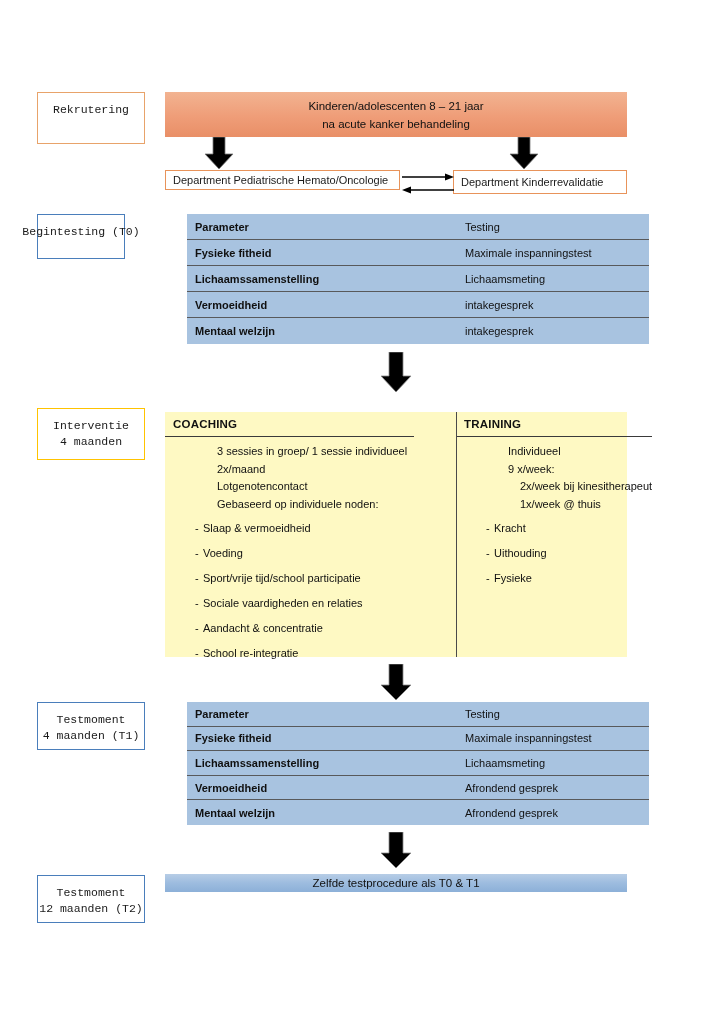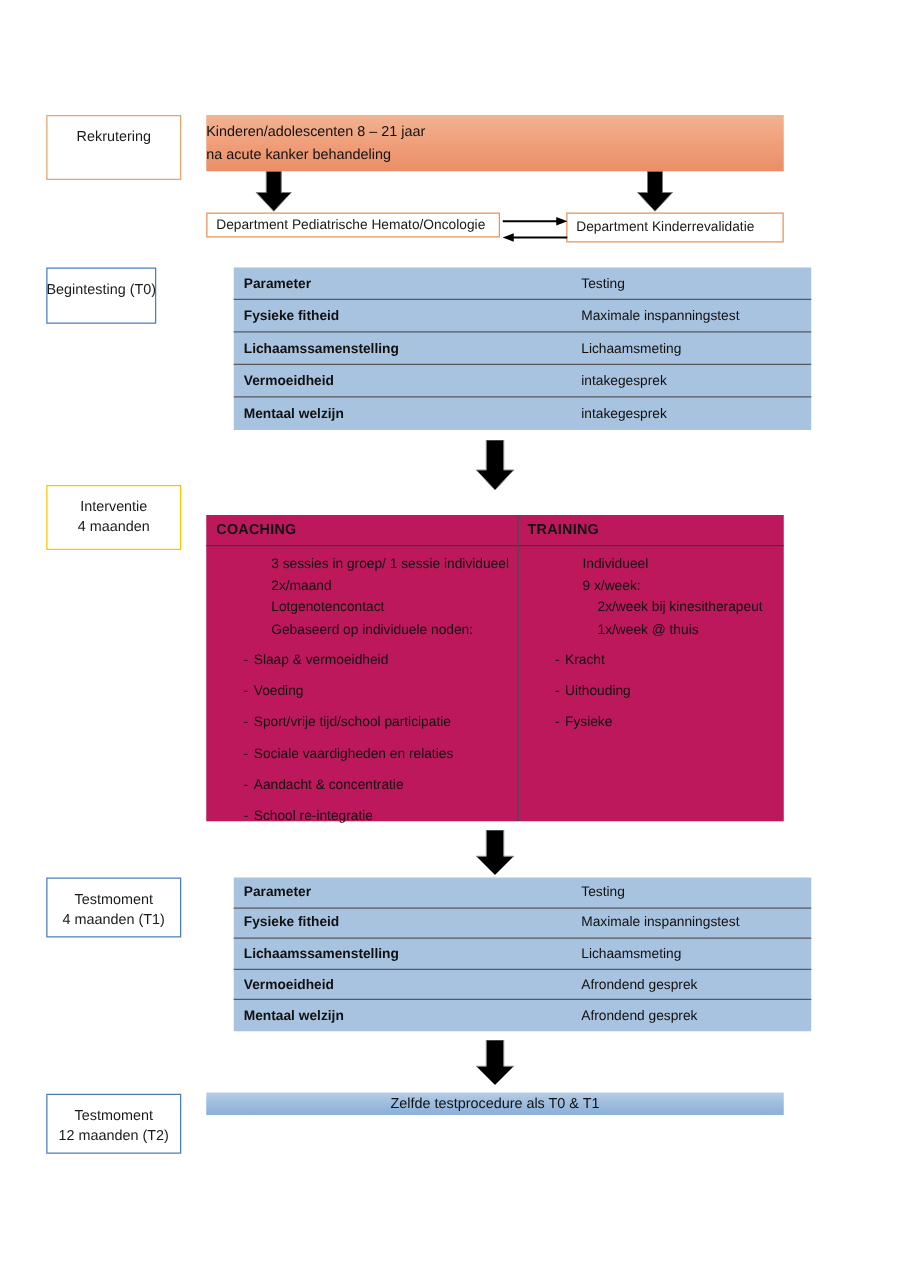--- a/index.html
+++ b/index.html
@@ -30,34 +30,35 @@
     background: #ffffff;
     border: 1.5px solid #000;
     display: flex;
     flex-direction: column;
     align-items: center;
     padding-top: 9px;
     font-size: 11.5px;
     line-height: 16px;
     color: #1a1a1a;
     text-align: center;
+    font-family: Liberation Mono, monospace;
   }
   .stage-label.orange { border-color: #E8A36A; }
   .stage-label.blue   { border-color: #4A7EBB; }
   .stage-label.gold   { border-color: #FFC300; }
   .stage-label span { display: block; white-space: nowrap; }
 
   
   .banner-orange {
     position: absolute;
     box-sizing: border-box;
     background: linear-gradient(to bottom, #F2B391 0%, #EF9D78 55%, #E98F67 100%);
     display: flex;
     flex-direction: column;
-    align-items: flex-start;
+    align-items: center;
     justify-content: center;
     font-size: 11.5px;
     line-height: 18px;
     color: #111;
   }
   .banner-orange span { display: block; }
 
   
   .dept-box {
     position: absolute;
@@ -105,22 +106,23 @@
   }
   .tbl .row .c2 { color: #101010; }
 
   .tbl.t0 .row { height: 26px; }
   .tbl.t1 .row { height: 24.6px; }
 
   
   .interv {
     position: absolute;
     box-sizing: border-box;
-    background: #be185d;
-    display: flex;
+    background: #fef9c3;
+    display: flex;
+    gap: 42px;
   }
   .interv .col {
     box-sizing: border-box;
     position: relative;
   }
   .interv .colA { width: 249px; flex: none; }
   .interv .colB { flex: 1; }
   .interv .col .hdr {
     font-weight: bold;
     font-size: 11.5px;
@@ -237,21 +239,21 @@
     <div class="row last">
       <div class="c1">Mentaal welzijn</div>
       <div class="c2">intakegesprek</div>
     </div>
   </div>
 
   <svg class="arrow-down" style="left:376px; top:352px;" width="40" height="42" viewBox="0 0 40 42">
     <polygon points="13,0 27,0 27,24 35,24 20,40 5,24 13,24" fill="#000000" stroke="#8a8a8a" stroke-width="0.8"></polygon>
   </svg>
 
-  <div class="stage-label gold" style="left:37px; top:388px; width:108px; height:52px;">
+  <div class="stage-label gold" style="left:37px; top:408px; width:108px; height:52px;">
     <span>Interventie</span>
     <span>4 maanden</span>
   </div>
 
   <div class="interv" style="left:165px; top:412px; width:462px; height:245px;">
 
     <div class="col colA">
       <div class="hdr">COACHING</div>
       <div class="body">
         <div class="ln">3 sessies in groep/ 1 sessie individueel</div>

